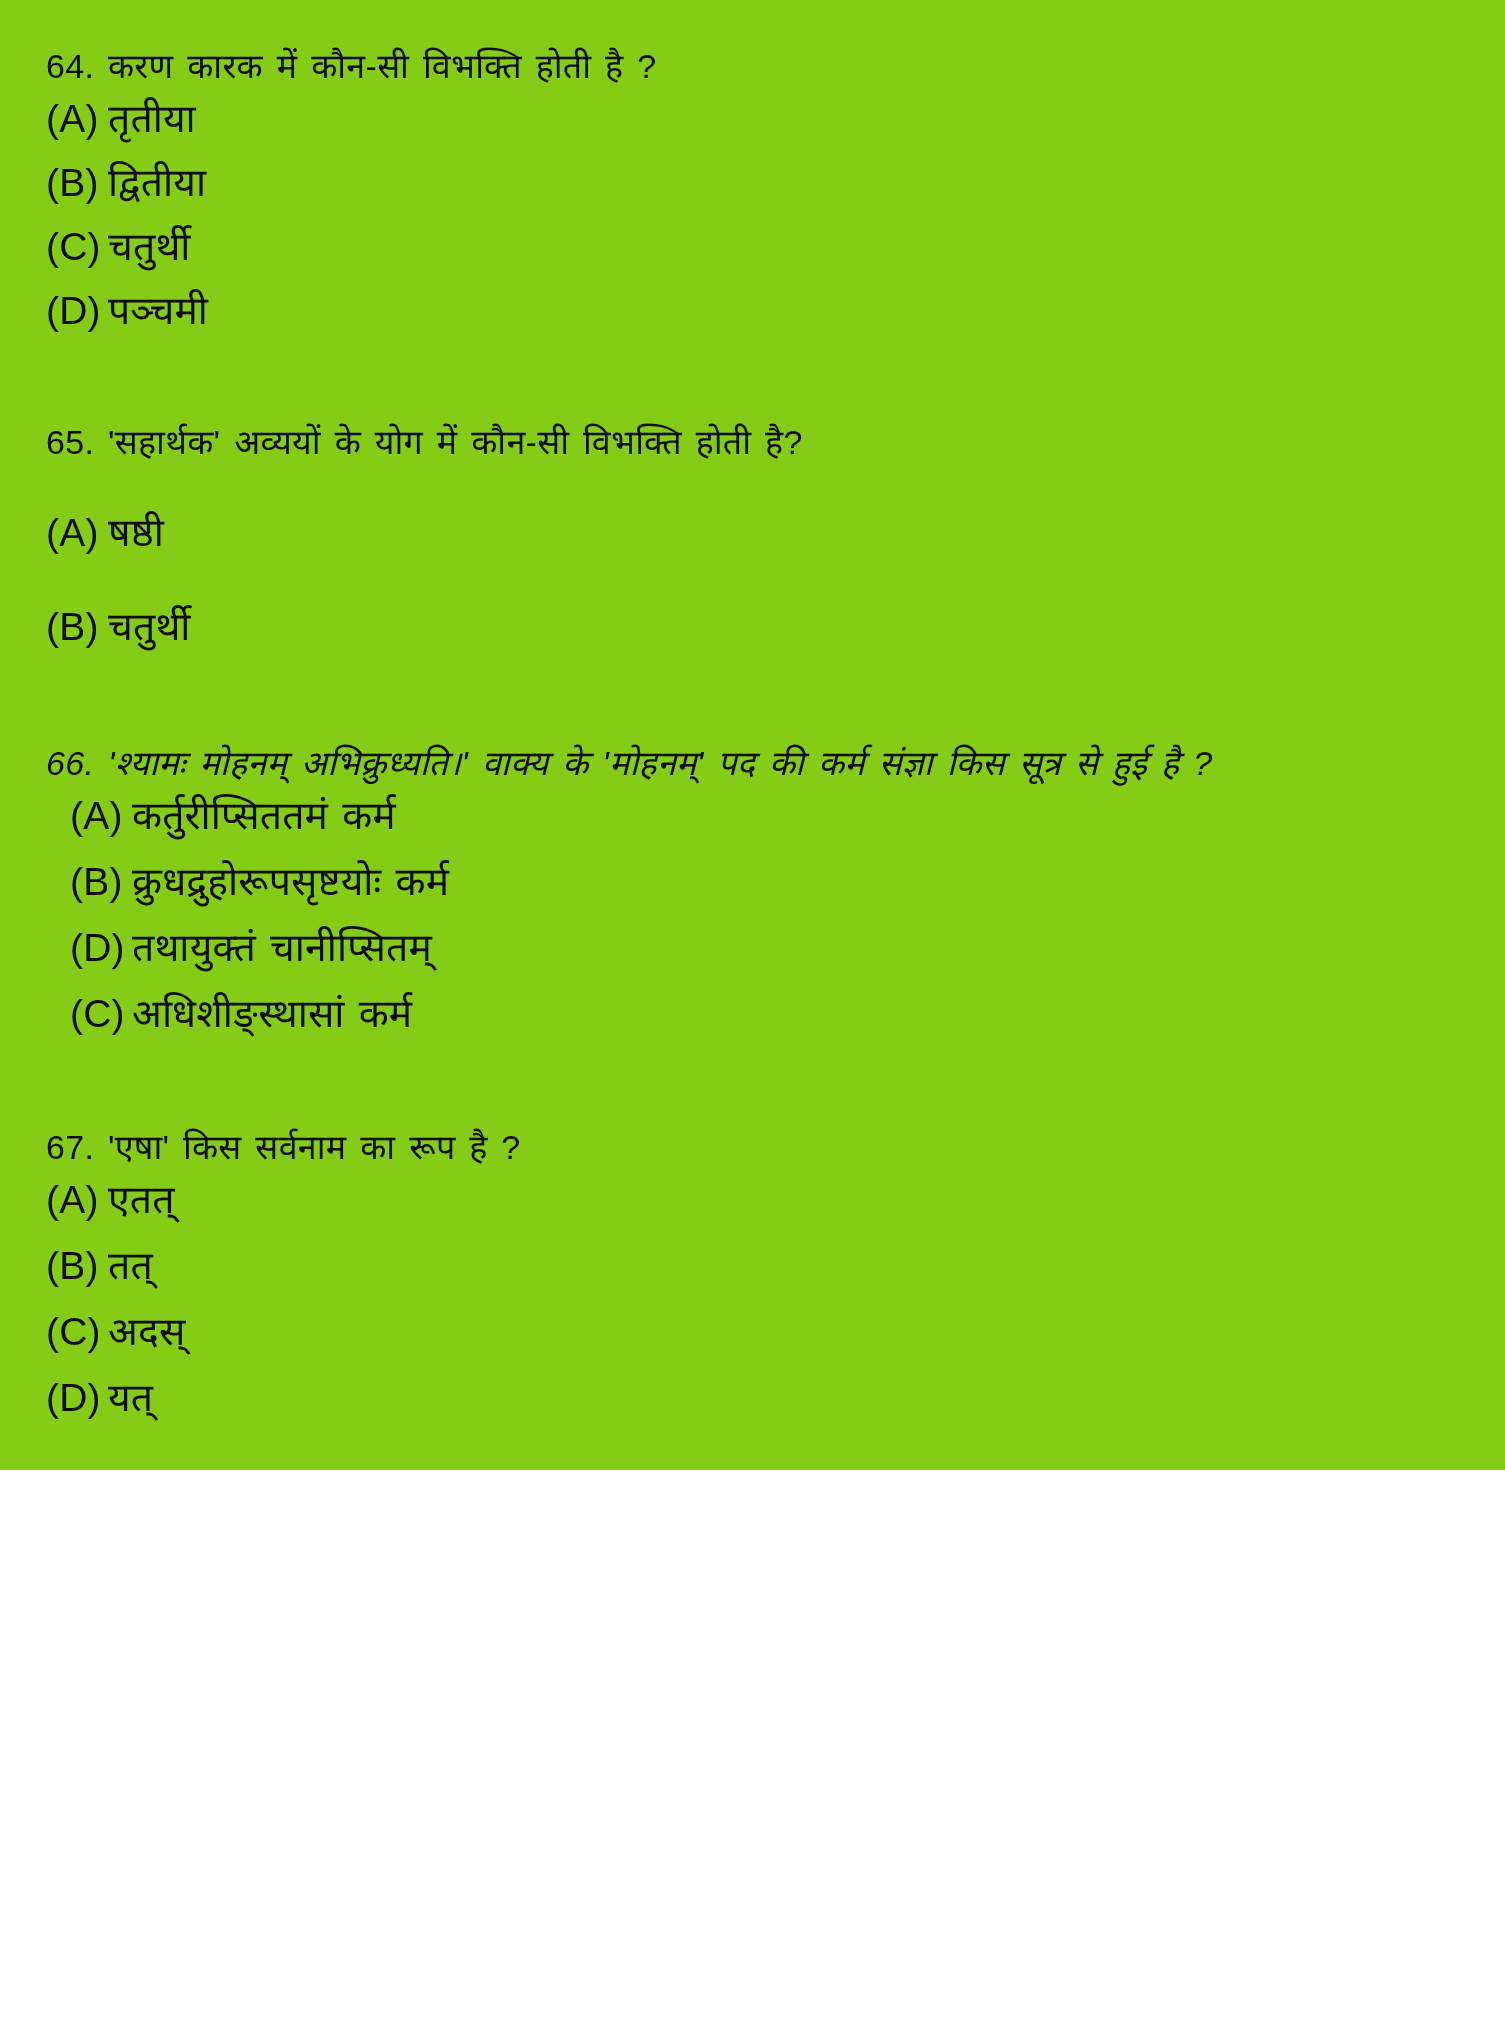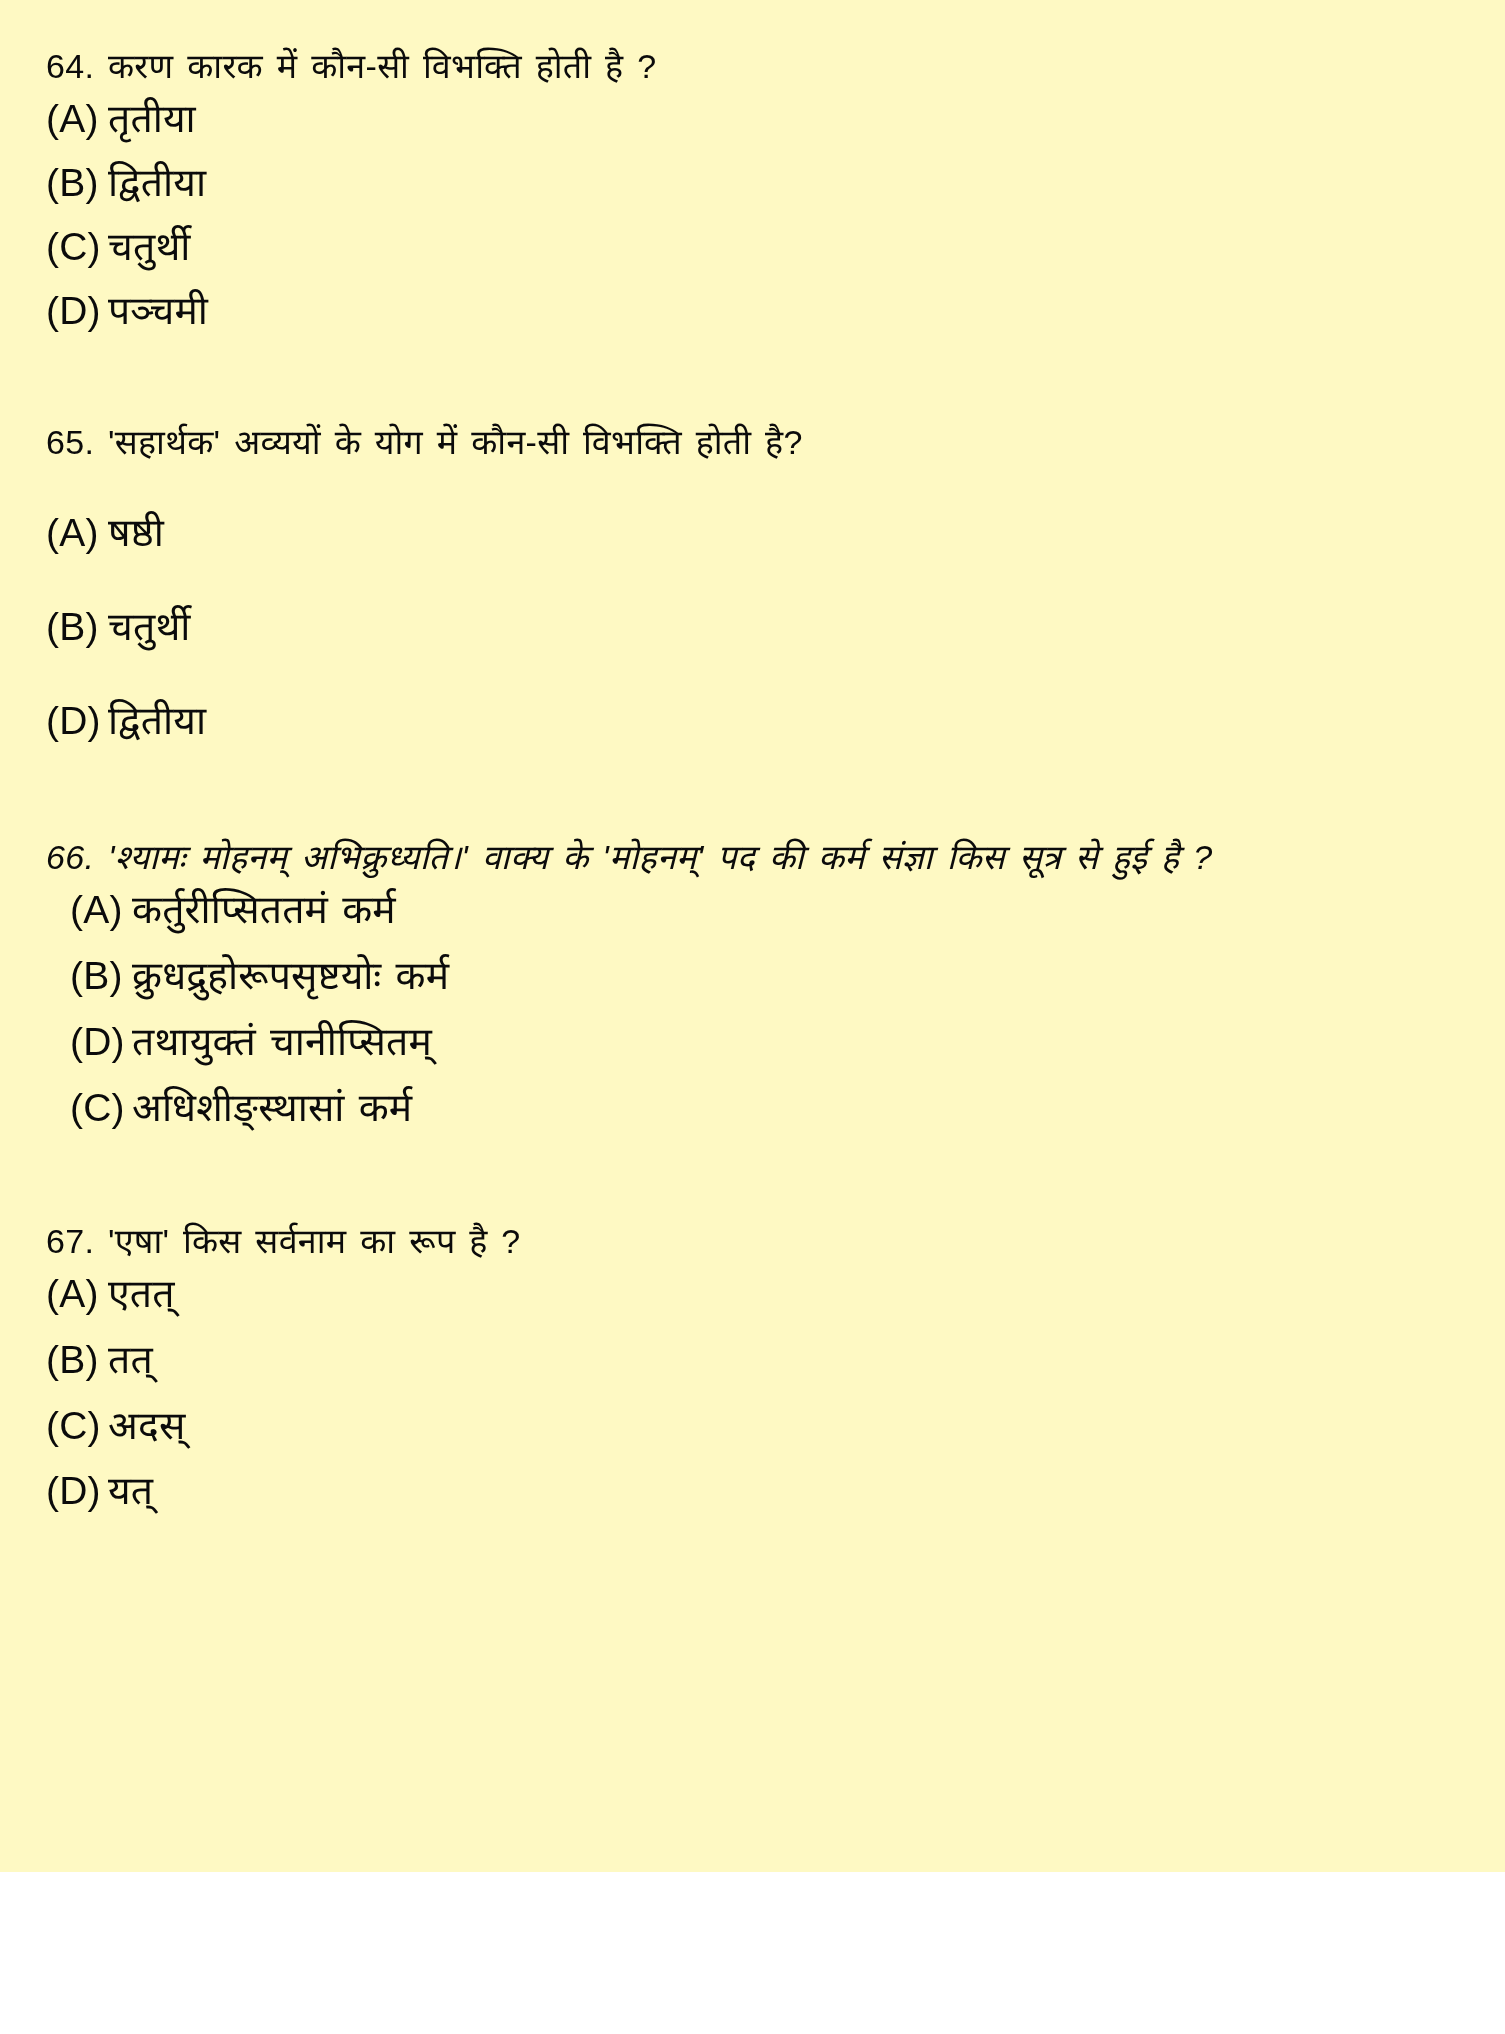--- a/index.html
+++ b/index.html
@@ -10,22 +10,22 @@
   body {
     width: 1505px;
     height: 2034px;
     font-family: "Liberation Sans", "DejaVu Sans", sans-serif;
     color: #0b0b0b;
     overflow: hidden;
   }
   .page {
     position: relative;
     width: 1505px;
-    height: 1872px;
-    background: #fef9c3;
+    height: 1470px;
+    background: #84cc16;
     padding: 0;
     box-sizing: border-box;
   }
   .content {
     position: absolute;
     left: 46px;
     top: 44px;
     width: 1400px;
   }
   .question-block {
@@ -105,23 +105,20 @@
         <span class="qnum">65.</span>
         <span>'सहार्थक' अव्ययों के योग में कौन-सी विभक्ति होती है?</span>
       </p>
       <ul class="options">
         <li class="option">
           <span class="olabel">(A)</span><span>षष्ठी</span>
         </li>
         <li class="option">
           <span class="olabel">(B)</span><span>चतुर्थी</span>
         </li>
-        <li class="option">
-          <span class="olabel">(D)</span><span>द्वितीया</span>
-        </li>
       </ul>
     </div>
 
     <div class="spacer-65"></div>
 
     <div class="question-block q66">
       <p class="q-text two-line">
         <span class="qnum">66.</span>
         <span>'श्यामः मोहनम् अभिक्रुध्यति।' वाक्य के 'मोहनम्' पद की कर्म संज्ञा किस सूत्र से हुई है ?</span>
       </p>

